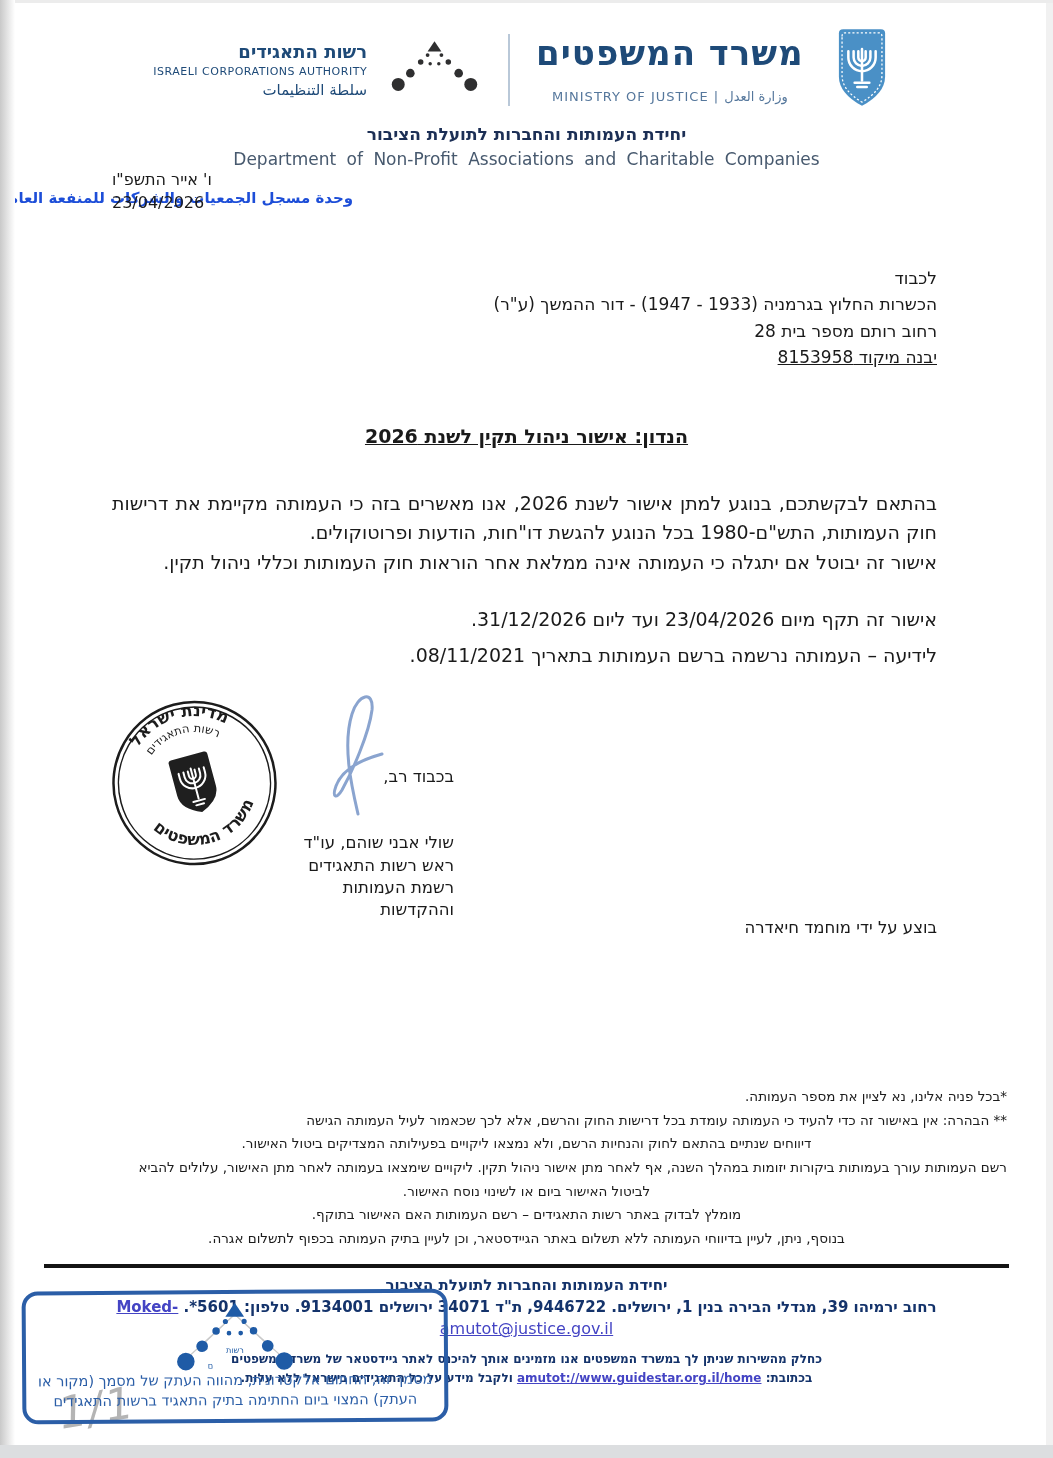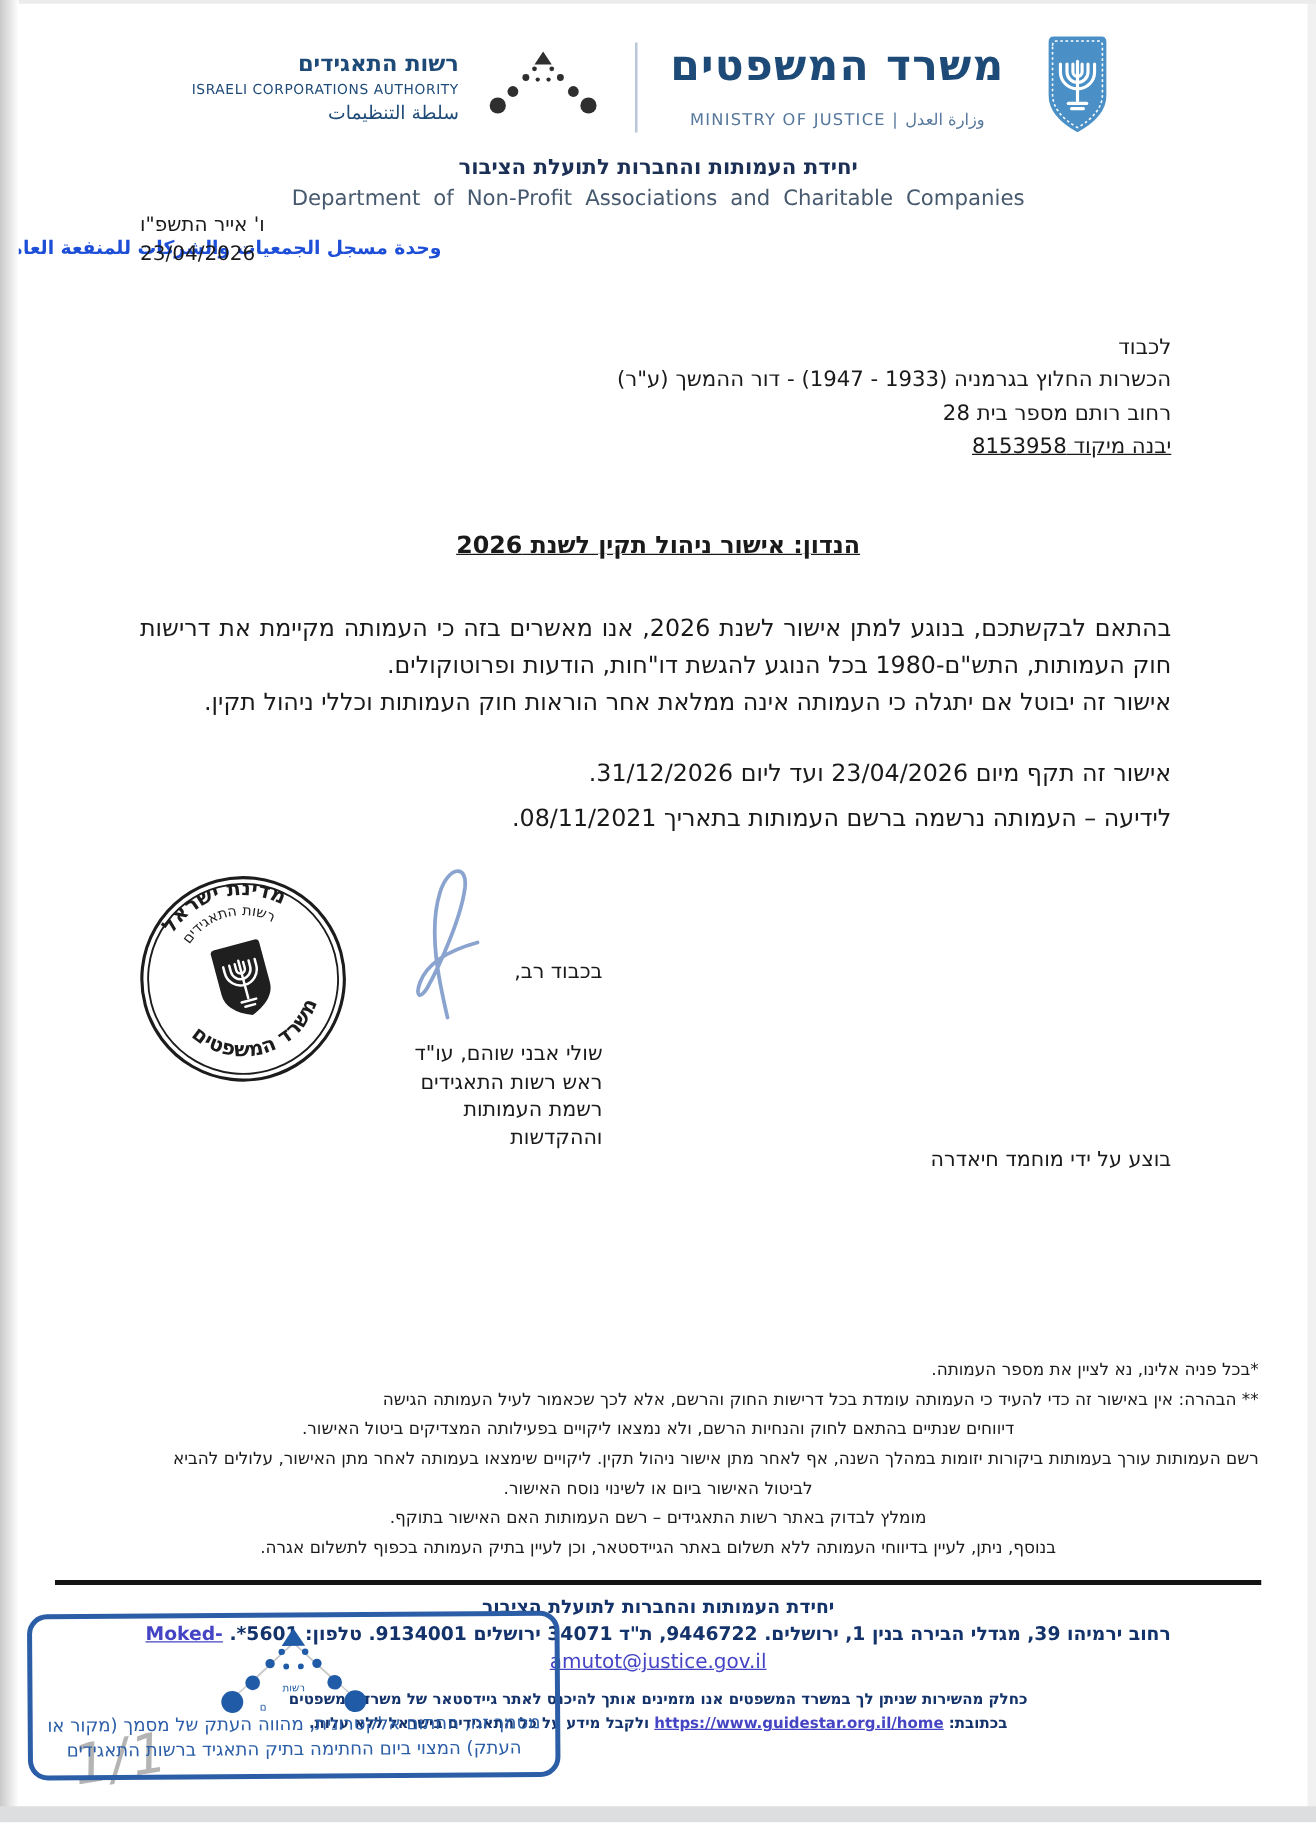--- a/index.html
+++ b/index.html
@@ -42,21 +42,21 @@
   
   .body-text{margin:38px 116px 0 112px;font-size:19px;line-height:1.55;}
   .p-justify{text-align:justify;}
   .p-right{text-align:right;}
   .mt28{margin-top:28px;} .mt6{margin-top:6px;}
 
   
   .sig-area{position:relative;height:218px;margin-top:24px;}
   .seal-wrap{position:absolute;left:110px;top:4px;transform:rotate(-15deg);}
   .sig-script{position:absolute;left:302px;top:-18px;z-index:2;}
-  .sig-text{position:absolute;left:302px;top:72px;width:180px;text-align:right;font-size:16.5px;line-height:1.35;}
+  .sig-text{position:absolute;left:274px;top:72px;width:180px;text-align:right;font-size:16.5px;line-height:1.35;}
   .sig-closing{margin-bottom:44px;}
   .executed{margin:6px 116px 0 0;text-align:right;font-size:16.5px;}
 
   
   .footnotes{margin:148px 46px 0 46px;font-size:13.5px;line-height:1.75;color:#1c1c1c;}
   .fn-right{text-align:right;} .fn-center{text-align:center;}
 
   .hr-thick{height:4px;background:#141414;margin:14px 44px 0 44px;}
 
   
@@ -217,21 +217,21 @@
     <div class="footer-unit">יחידת העמותות והחברות לתועלת הציבור</div>
     <div class="footer-address">
       <span>רחוב ירמיהו 39, מגדלי הבירה בנין 1, ירושלים.  9446722, ת"ד 34071 ירושלים 9134001.  טלפון: </span><span class="ltr">*5601</span><span>. </span><span class="ltr link">Moked-</span>
     </div>
     <div class="footer-email"><span class="ltr link">amutot@justice.gov.il</span></div>
   </div>
 
   <div class="guidestar">
     <div>כחלק מהשירות שניתן לך במשרד המשפטים אנו מזמינים אותך להיכנס לאתר גיידסטאר של משרד המשפטים</div>
     <div>
-      <span>בכתובת: </span><span class="ltr link">https://www.guidestar.org.il/home</span><span> ולקבל מידע על כל התאגידים בישראל ללא עלות.</span>
+      <span>בכתובת: </span><span class="ltr link">amutot://www.guidestar.org.il/home</span><span> ולקבל מידע על כל התאגידים בישראל ללא עלות.</span>
     </div>
   </div>
 
   <div class="stamp-box">
     <span>
       <svg width="150" height="82" viewBox="0 0 110 70">
         <g stroke="#c9c9c9" stroke-width="1">
           <line x1="55" y1="14" x2="13" y2="52"></line>
             <line x1="55" y1="14" x2="27" y2="40"></line>
           <line x1="55" y1="14" x2="83" y2="40"></line>

